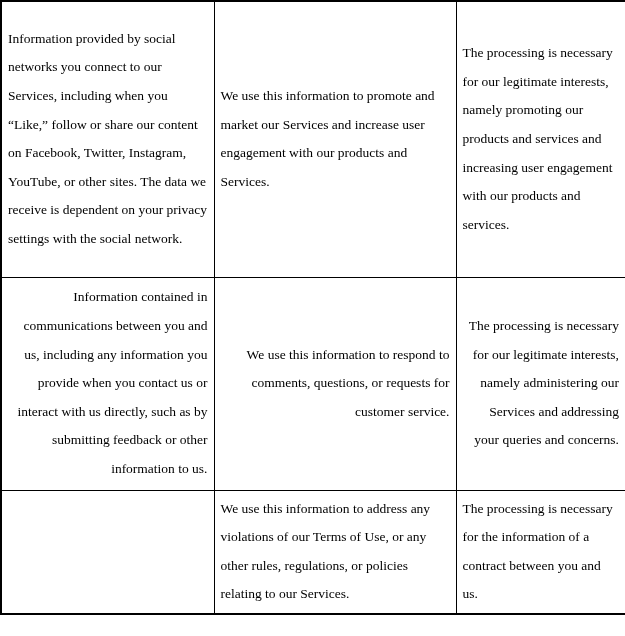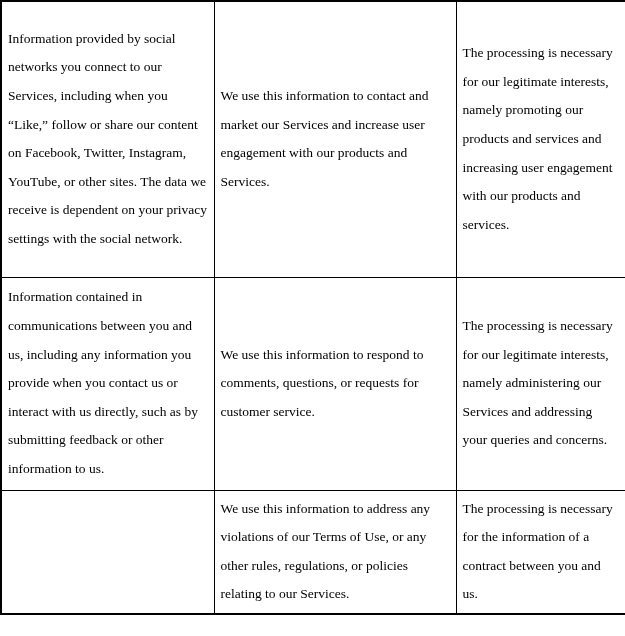--- a/index.html
+++ b/index.html
@@ -25,36 +25,36 @@
     font-size: 13.5px;
     line-height: 28.6px;
     color: #000000;
     overflow: hidden;
     word-wrap: break-word;
   }
   col.c1 { width: 213px; }
   col.c2 { width: 242px; }
   col.c3 { width: 170px; }
   tr.r1 { height: 276px; }
-  tr.r2 { height: 213px; }
+  tr.r2 { height: 213px; text-align: right; }
   tr.r3 { height: 120px; margin-left: 20px; }
 </style>
 </head>
 <body>
 
 <table class="policy-table">
   <colgroup>
     <col class="c1">
     <col class="c2">
     <col class="c3">
   </colgroup>
   <tbody>
     <tr class="r1">
       <td>Information provided by social networks you connect to our Services, including when you “Like,” follow or share our content on Facebook, Twitter, Instagram, YouTube, or other sites. The data we receive is dependent on your privacy settings with the social network.</td>
-      <td>We use this information to contact and market our Services and increase user engagement with our products and Services.</td>
+      <td>We use this information to promote and market our Services and increase user engagement with our products and Services.</td>
       <td>The processing is necessary for our legitimate interests, namely promoting our products and services and increasing user engagement with our products and services.</td>
     </tr>
     <tr class="r2">
       <td>Information contained in communications between you and us, including any information you provide when you contact us or interact with us directly, such as by submitting feedback or other information to us.</td>
       <td>We use this information to respond to comments, questions, or requests for customer service.</td>
       <td>The processing is necessary for our legitimate interests, namely administering our Services and addressing your queries and concerns.</td>
     </tr>
     <tr class="r3">
       <td></td>
       <td>We use this information to address any violations of our Terms of Use, or any other rules, regulations, or policies relating to our Services.</td>

